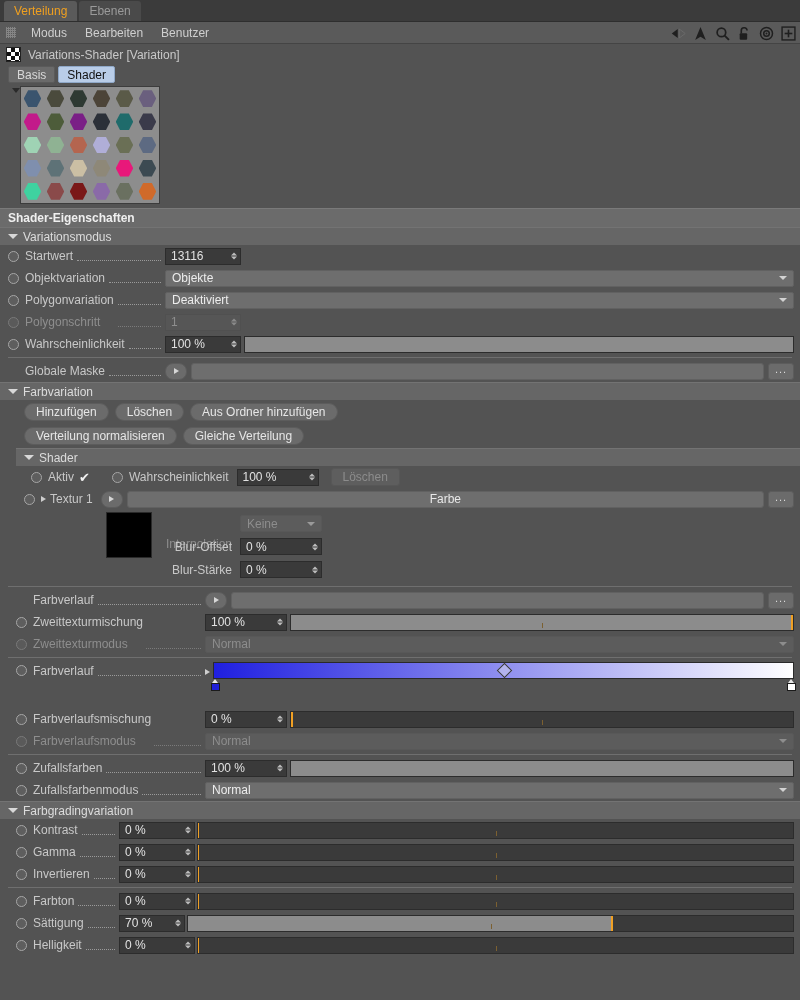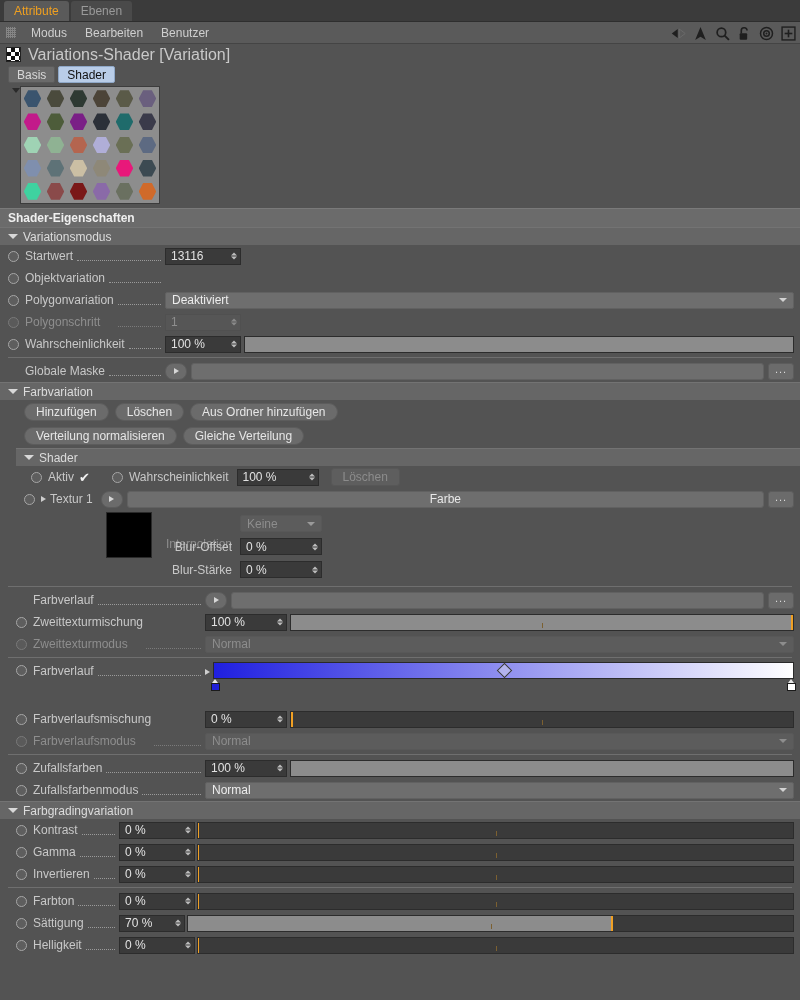--- a/index.html
+++ b/index.html
@@ -69,21 +69,21 @@
   .checkericon {
     width: 15px; height: 15px; margin-right: 7px;
     border: 1px solid #222;
     background-color: #fff;
     background-image:
       linear-gradient(45deg,#111 25%,transparent 25%,transparent 75%,#111 75%),
       linear-gradient(45deg,#111 25%,transparent 25%,transparent 75%,#111 75%);
     background-size: 8px 8px;
     background-position: 0 0, 4px 4px;
   }
-  .objhdr-label { color: #c9c9c9; font-size: 16px; }
+  .objhdr-label { color: #c9c9c9; font-size: 12px; }
 
   
   .subtabs {
     height: 19px; display: flex; align-items: center;
     padding-left: 8px; background: #535353;
   }
   .subtab {
     height: 17px; padding: 0 8px;
     display: flex; align-items: center;
     font-size: 12px; border-radius: 2px; margin-right: 3px;
@@ -341,21 +341,21 @@
     width: 0; height: 0; margin-right: 4px;
     border-top: 3.5px solid transparent;
     border-bottom: 3.5px solid transparent;
     border-left: 5px solid #cdcdcd;
   }
 </style>
 </head>
 <body>
 
 <div class="tabbar">
-  <div class="tab active">Attribute</div>
+  <div class="tab active">Verteilung</div>
   <div class="tab inactive">Ebenen</div>
 </div>
 
 <div class="menubar">
   <span class="grip"></span>
   <span class="menuitem">Modus</span>
   <span class="menuitem">Bearbeiten</span>
   <span class="menuitem">Benutzer</span>
   <div class="menu-icons">
     <svg class="mi" viewBox="0 0 20 14">
@@ -517,20 +517,24 @@
       </span>
   </div>
 </div>
 
 <div class="row">
   <span class="circ"></span>
   <span class="lbl w">
       <span>Objektvariation</span>
       <span class="dots"></span>
     </span>
+  <div class="dd" style="flex:1">
+    <span>Objekte</span>
+    <span class="caret"></span>
+  </div>
 </div>
 
 <div class="row">
   <span class="circ"></span>
   <span class="lbl w">
       <span>Polygonvariation</span>
       <span class="dots"></span>
     </span>
   <div class="dd" style="flex:1">
     <span>Deaktiviert</span>

